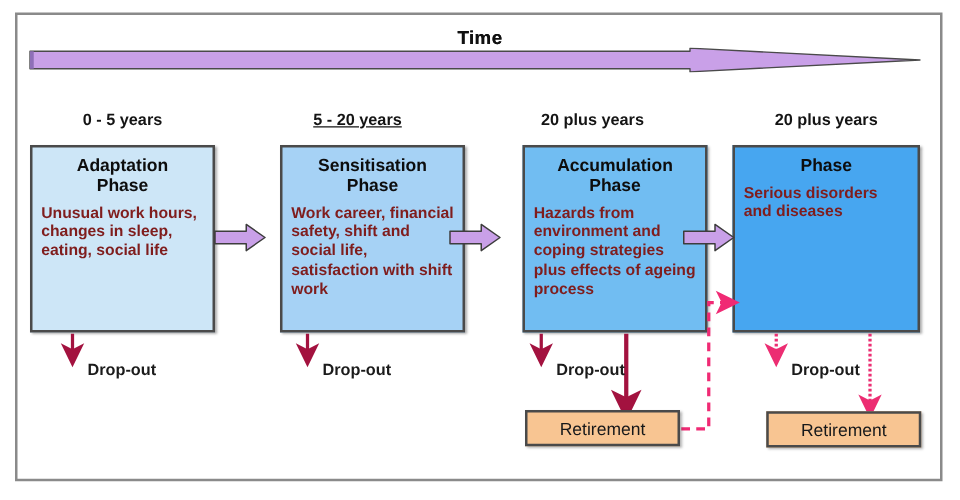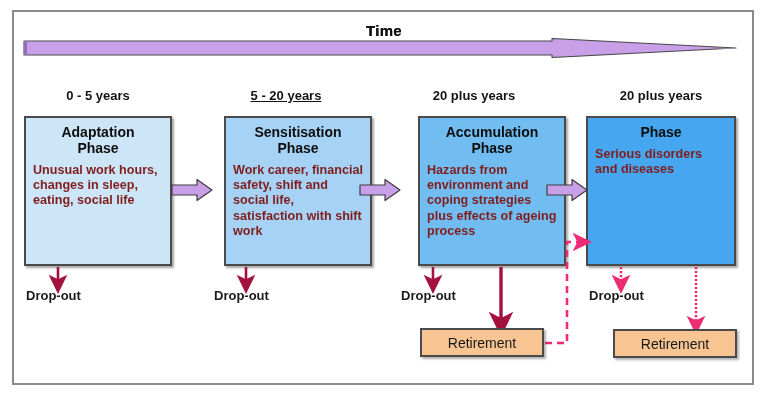--- a/index.html
+++ b/index.html
@@ -30,21 +30,21 @@
   .phase .ph-title{font-size:14px;font-weight:bold;color:#0d0d0d;
                    text-align:center;line-height:16px;margin-bottom:7px;}
   .phase .ph-body{font-size:12.6px;font-weight:bold;color:#7f1d1d;
                   line-height:15.2px;text-align:left;}
 
   
   .connector{position:absolute;top:178px;width:42px;height:24px;}
 
   
   .dropout-label{position:absolute;font-size:13px;font-weight:bold;
-                 color:#1b1b1b;white-space:nowrap;}
+                 color:#1b1b1b;white-space:nowrap;margin-left:44px;}
 
   
   .vec{position:absolute;left:0;top:0;width:768px;height:400px;
        pointer-events:none;}
 
   
   .retire{position:absolute;height:29px;border:2px solid #4a4a4a;
           background:#f8c592;box-sizing:border-box;
           display:flex;align-items:center;justify-content:center;
           box-shadow:1.5px 1.5px 2px rgba(60,60,60,.4);}

